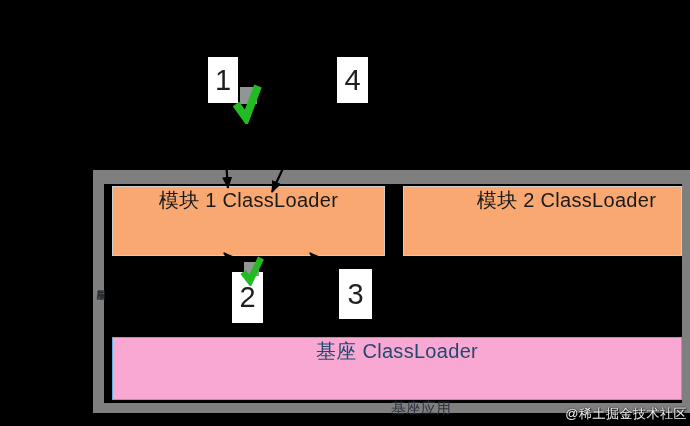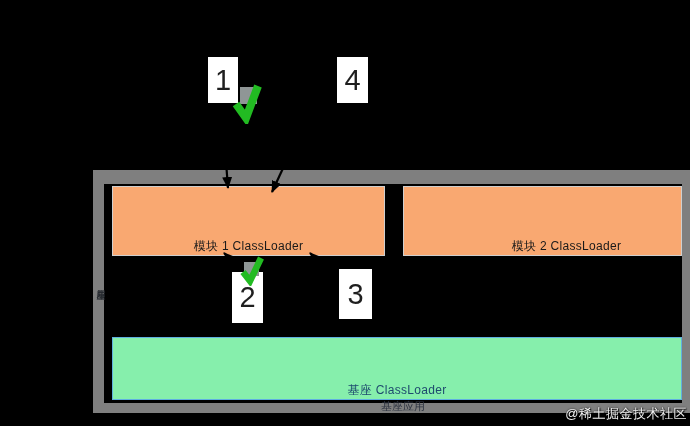--- a/index.html
+++ b/index.html
@@ -2,26 +2,26 @@
 <html><head>
 <meta charset="utf-8">
 <style>
   html,body{margin:0;padding:0;background:#000;}
   .stage{position:relative;width:690px;height:426px;background:#000;overflow:hidden;
          font-family:"Liberation Sans","DejaVu Sans",sans-serif;}
   
   .frame{position:absolute;left:93px;top:170px;width:597px;height:243px;background:#7f7f7f;}
   .frame-inner{position:absolute;left:11px;top:14px;right:8px;bottom:10px;background:#000;}
   
-  .box{position:absolute;display:flex;align-items:flex-end;justify-content:center;
-       font-size:12px;letter-spacing:.3px;box-sizing:border-box;}
+  .box{position:absolute;display:flex;align-items:flex-start;justify-content:center;
+       font-size:20px;letter-spacing:.3px;box-sizing:border-box;}
   .module{background:#F9A871;color:#1a1a1a;border:1px solid #cfcfcf;}
   .module1{left:112px;top:186px;width:273px;height:70px;}
   .module2{left:403px;top:186px;width:279px;height:70px;padding-left:48px;}
-  .base{left:112px;top:337px;width:570px;height:63px;background:#86efac;color:#1d4a6e;border:1px solid #5fb0e0;}
+  .base{left:112px;top:337px;width:570px;height:63px;background:#f9a8d4;color:#1d4a6e;border:1px solid #5fb0e0;}
   
   .arrows{position:absolute;left:0;top:0;width:690px;height:426px;z-index:5;pointer-events:none;}
   .arrow{stroke:#000;stroke-width:2.2px;fill:none;}
   
   .step{position:absolute;background:#ffffff;color:#1f1f1f;display:flex;align-items:center;
         justify-content:center;font-size:29px;font-weight:400;z-index:6;}
   .step1{left:208px;top:57px;width:30px;height:46px;}
   .step4{left:337px;top:57px;width:31px;height:46px;}
   .step2{left:232px;top:272px;width:31px;height:51px;}
   .step3{left:339px;top:269px;width:33px;height:50px;}
@@ -30,21 +30,21 @@
   .chipA{left:240px;top:87px;width:17px;height:17px;}
   .chipB{left:244px;top:262px;width:15px;height:14px;}
   .check-svg{position:absolute;z-index:8;pointer-events:none;}
   .checkA{left:230px;top:78px;}
   .checkB{left:238px;top:254px;}
   .check-path{stroke:#22BB22;stroke-width:8px;fill:none;stroke-linecap:butt;stroke-linejoin:miter;}
   
   .side-label{position:absolute;left:94px;top:283px;width:12px;height:50px;z-index:4;
               writing-mode:vertical-rl;text-orientation:upright;font-size:9px;line-height:11px;
               color:#24282e;letter-spacing:0;}
-  .caption1{position:absolute;left:355px;top:399px;width:96px;text-align:center;font-size:11px;
+  .caption1{position:absolute;left:355px;top:399px;width:96px;text-align:right;font-size:15px;
             color:#2d3340;z-index:4;}
   .caption2{position:absolute;left:352px;top:410px;width:102px;text-align:center;font-size:9px;
             color:#8e8e8e;z-index:4;}
   
   .watermark{position:absolute;right:3px;bottom:3px;font-size:13px;color:#f2f2f2;z-index:9;
              text-shadow:0 0 2px #000,1px 1px 1px #000;letter-spacing:.5px;text-align:center;}
 </style>
 </head>
 <body>
 

